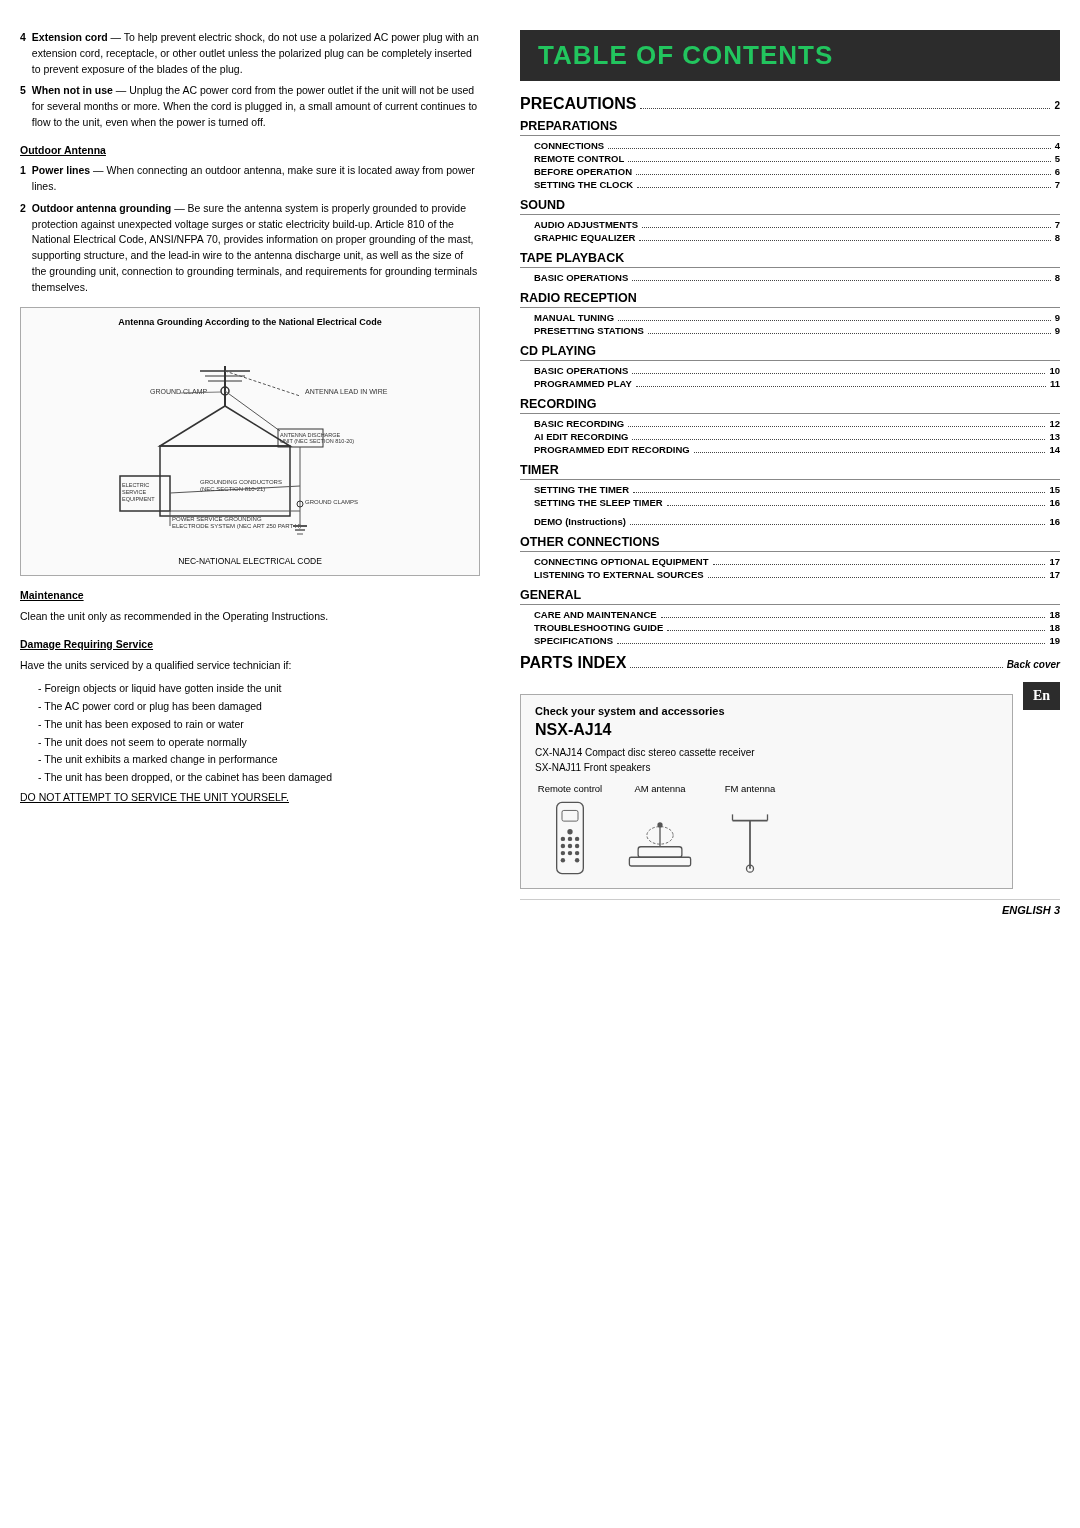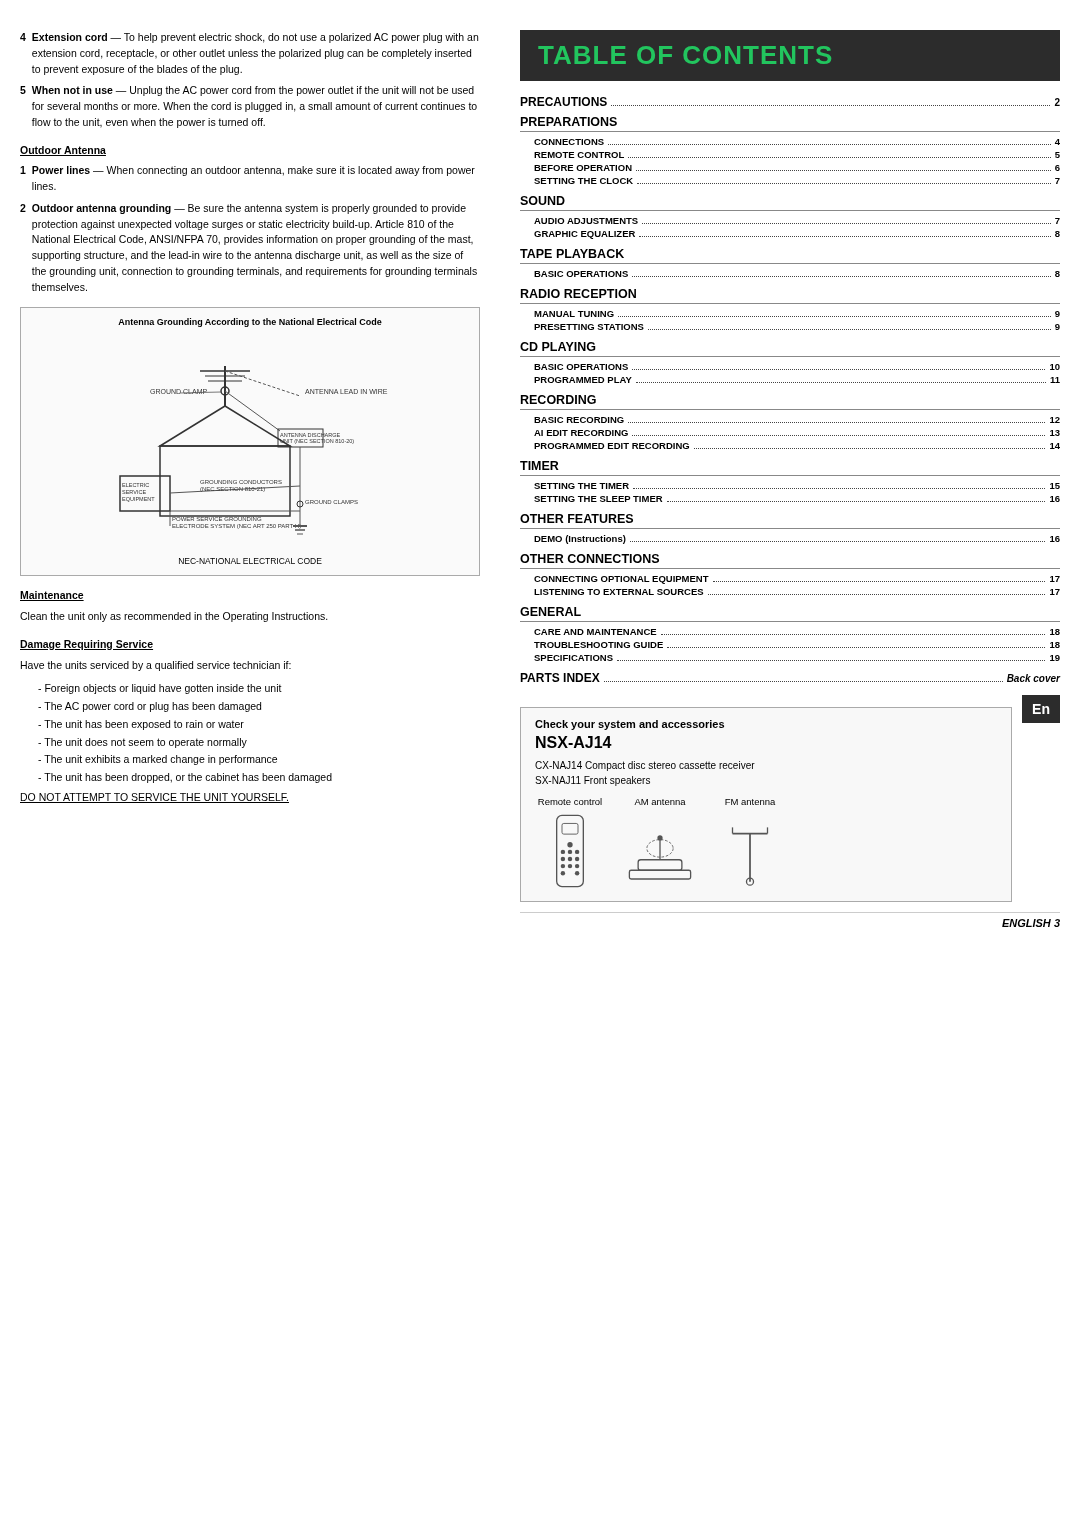--- a/index.html
+++ b/index.html
@@ -135,21 +135,21 @@
       white-space: nowrap;
     }
     .toc-precautions {
       display: flex;
       align-items: baseline;
       font-size: 10px;
       margin-bottom: 6px;
     }
     .toc-precautions .toc-label {
       font-weight: bold;
-      font-size: 12px;
+      font-size: 16px;
     }
     .toc-precautions .toc-dots {
       flex: 1;
       border-bottom: 1px dotted #444;
       margin: 0 4px;
       margin-bottom: 2px;
     }
     .toc-precautions .toc-page {
       font-weight: bold;
     }
@@ -158,20 +158,21 @@
     .en-badge {
       position: relative;
       float: right;
       background: #2c2c2c;
       color: #fff;
       font-weight: bold;
       font-size: 14px;
       padding: 6px 10px;
       margin-left: 10px;
       margin-bottom: 6px;
+      font-family: Liberation Serif, serif;
     }
 
     
     .check-system-box {
       border: 1.5px solid #aaa;
       padding: 10px 14px;
       margin-top: 12px;
       background: #f8f8f8;
     }
     .check-system-box .check-title {
@@ -440,21 +441,20 @@
             <span class="toc-dots"></span>
             <span class="toc-page">15</span>
           </div>
           <div class="toc-entry">
             <span class="toc-label">SETTING THE SLEEP TIMER</span>
             <span class="toc-dots"></span>
             <span class="toc-page">16</span>
           </div>
         </div>
         <div class="toc-section">
-          <div class="toc-section-header">OTHER FEATURES</div>
           <div class="toc-entry">
             <span class="toc-label">DEMO (Instructions)</span>
             <span class="toc-dots"></span>
             <span class="toc-page">16</span>
           </div>
         </div>
         <div class="toc-section">
           <div class="toc-section-header">OTHER CONNECTIONS</div>
           <div class="toc-entry">
             <span class="toc-label">CONNECTING OPTIONAL EQUIPMENT</span>

